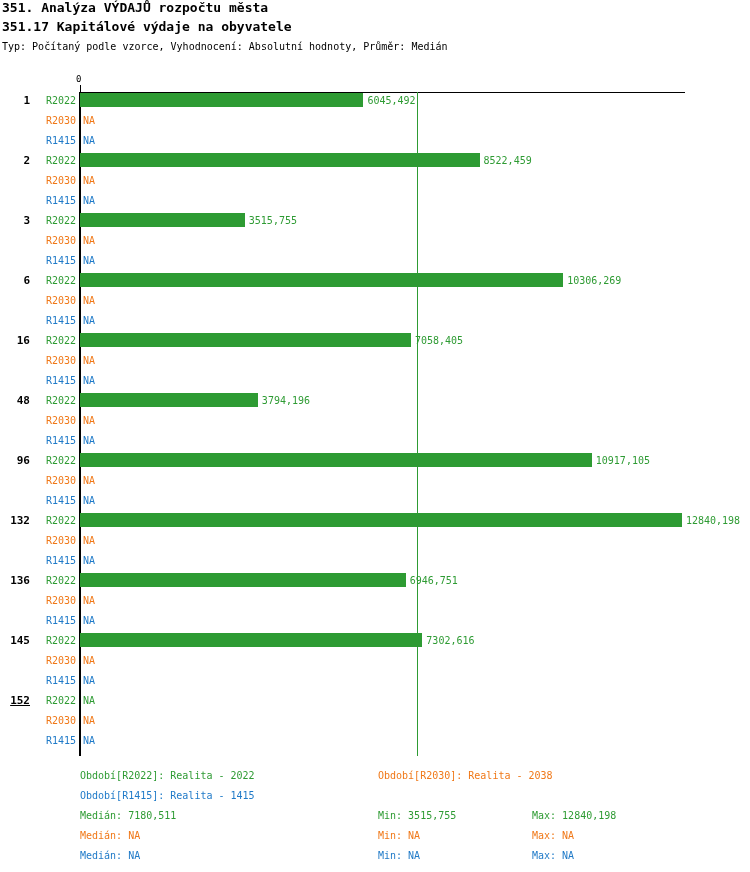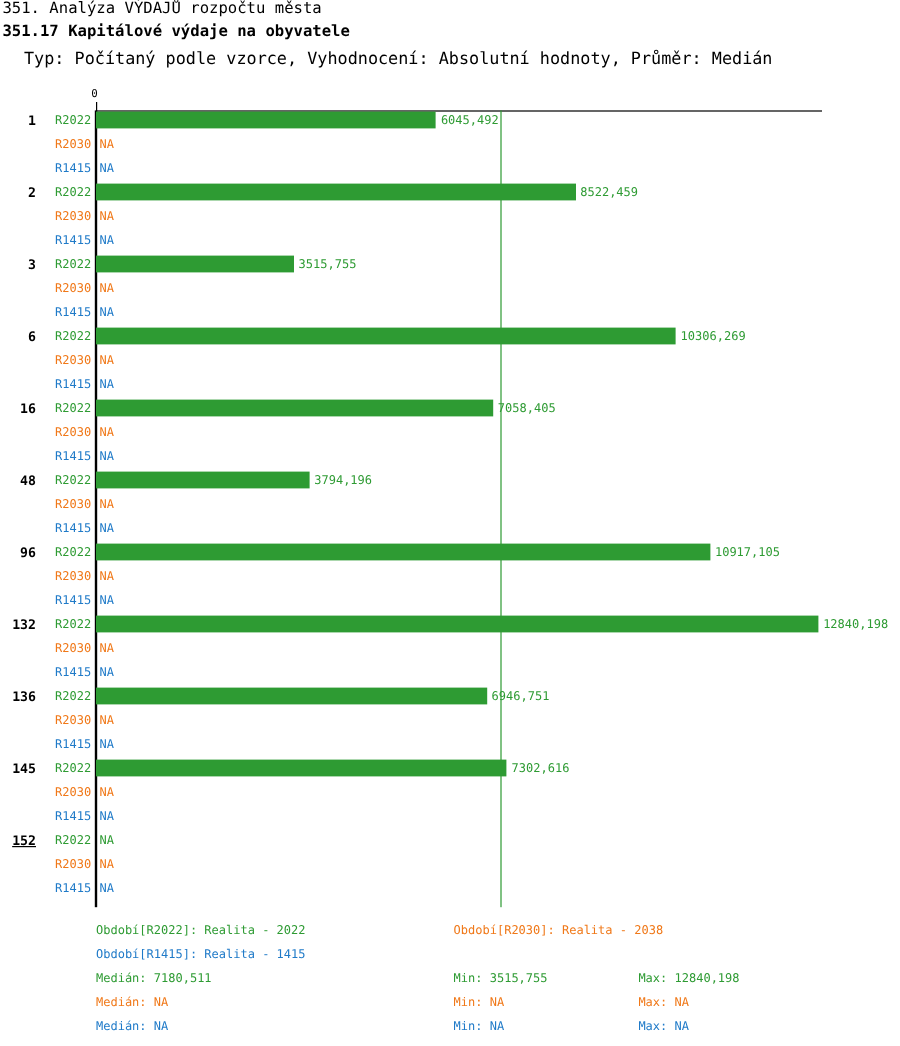--- a/index.html
+++ b/index.html
@@ -15,38 +15,38 @@
     color: #000000;
     overflow: hidden;
   }
 
   
   .title1 {
     position: absolute;
     left: 2px;
     top: 0px;
     font-size: 13px;
-    font-weight: normal;
+    font-weight: bold;
     letter-spacing: 0px;
     white-space: nowrap;
     text-align: center;
   }
   .title2 {
     position: absolute;
     left: 2px;
     top: 19px;
     font-size: 13px;
     font-weight: bold;
     white-space: nowrap;
   }
   .subtitle {
     position: absolute;
-    left: 20px;
+    left: 2px;
     top: 41px;
-    font-size: 14px;
+    font-size: 10px;
     white-space: nowrap;
   }
 
   
   #plot {
     position: absolute;
     left: 0;
     top: 0;
     width: 750px;
     height: 760px;

